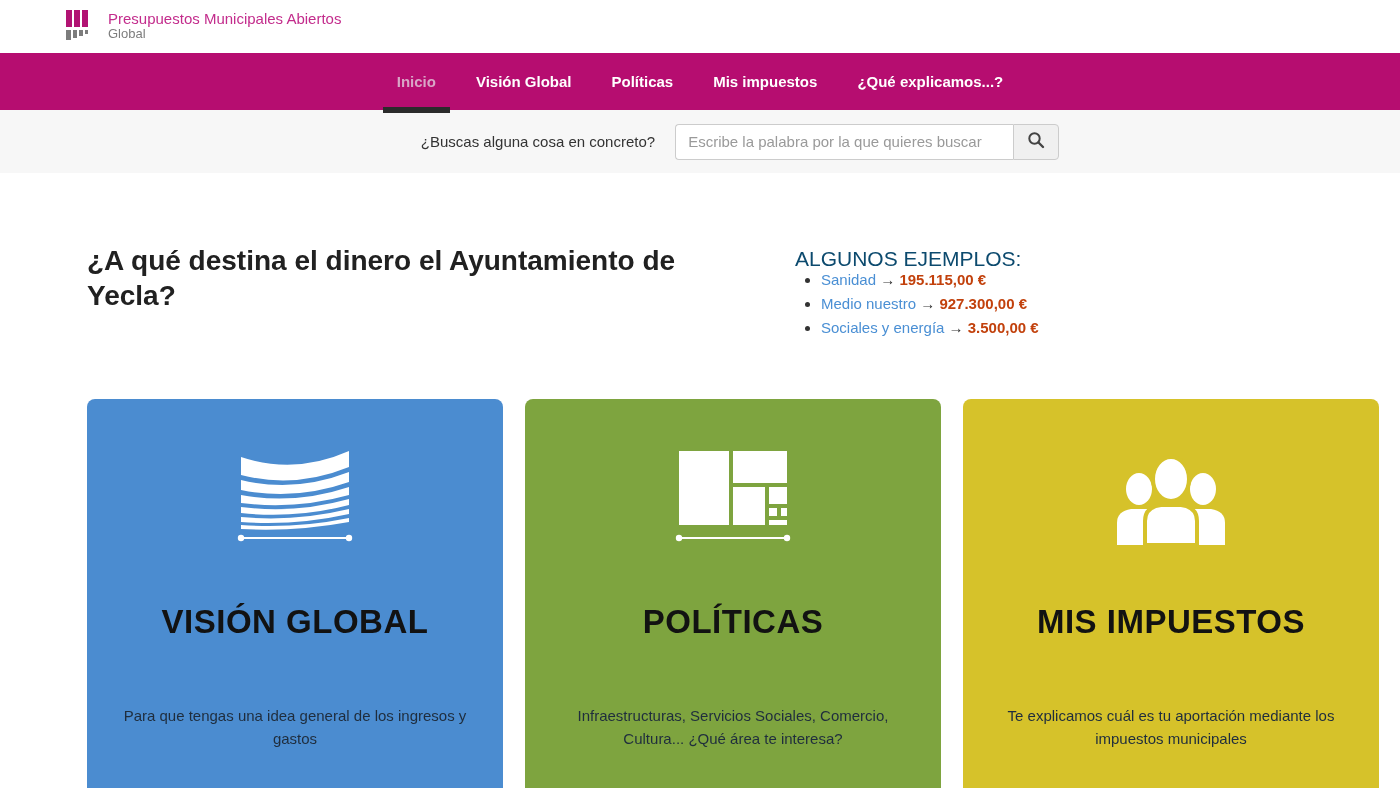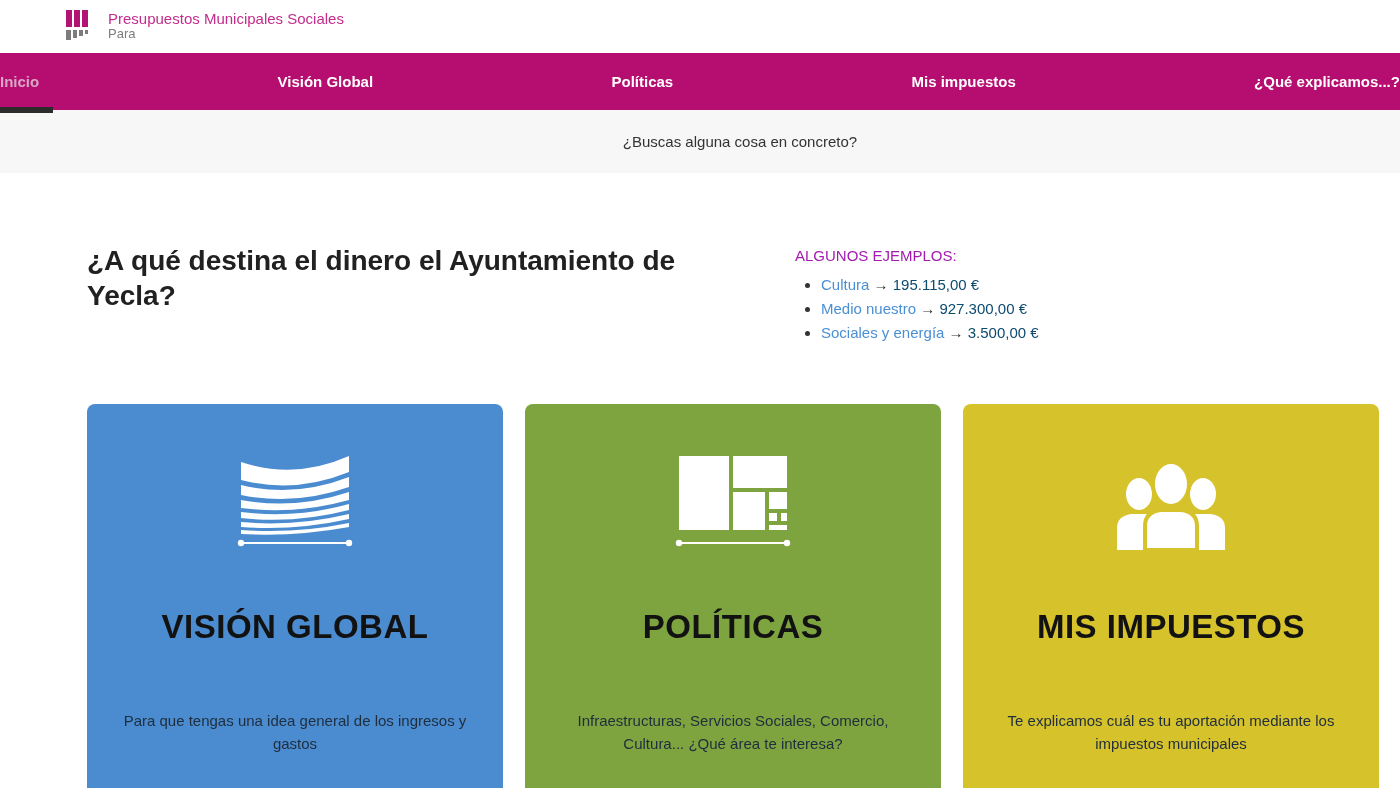--- a/index.html
+++ b/index.html
@@ -6,21 +6,21 @@
   html, body { width: 1400px; height: 788px; overflow: hidden; background: #fff;
     font-family: "Liberation Sans", sans-serif; }
 
   
   .top-header { height: 53px; display: flex; align-items: center; padding-left: 66px; background: #fff; }
   .brand { display: flex; align-items: flex-start; gap: 8px; cursor: pointer; }
   .brand-text .brand-title { color: #c32c8c; font-size: 15px; line-height: 17px; }
   .brand-text .brand-sub { color: #7d7d7d; font-size: 13px; line-height: 14px; }
 
   
-  .navbar { height: 57px; background: #b60d70; display: flex; justify-content: space-between; align-items: stretch; gap: 40px; }
+  .navbar { height: 57px; background: #b60d70; display: flex; justify-content: center; align-items: stretch; gap: 40px; }
   .nav-item { display: flex; align-items: center; color: #ffffff; font-size: 15px; font-weight: bold;
     position: relative; cursor: pointer; }
   .nav-item.active { color: #d9a6c6; }
   .nav-item.active::after { content: ""; position: absolute; left: -14px; right: -14px; bottom: -3px;
     height: 6px; background: #2b2b2b; }
 
   
   .search-strip { height: 63px; background: #f7f7f7; display: flex; align-items: center; justify-content: center;
     gap: 20px; padding-left: 80px; }
   .search-question { font-size: 15px; color: #333; }
@@ -32,26 +32,26 @@
   .search-btn { width: 46px; height: 36px; background: #f0f0f0; border: 1px solid #ccc;
     border-radius: 0 4px 4px 0; display: flex; align-items: center; justify-content: center; cursor: pointer; }
 
   
   .container { width: 1292px; margin-left: 87px; }
   .intro { display: flex; margin-top: 70px; gap: 45px; }
   .intro-left { width: 620px; margin-right: 43px; flex: none; }
   .intro-title { font-size: 28px; line-height: 1.25; color: #212121; font-weight: bold; margin-bottom: 20px; }
   .intro-lead { font-style: italic; font-size: 15.5px; color: #3f3f3f; line-height: 1.6; width: 630px; }
 
-  .examples-heading { font-size: 15px; color: #a21caf; margin: 4px 0 12px; }
+  .examples-heading { font-size: 21px; color: #0c4a6e; margin: 4px 0 0; }
   .examples-list { padding-left: 26px; }
   .examples-list li { font-size: 15px; color: #333; margin-bottom: 7px; }
   .example-link { color: #4a8fd4; cursor: pointer; }
   .example-arrow { color: #333; }
-  .example-amount { font-weight: normal; color: #0c4a6e; }
+  .example-amount { font-weight: bold; color: #c2410c; }
 
   
   .cards { display: grid; grid-template-columns: repeat(3, 1fr); gap: 22px; margin-top: 56px; }
   .card { height: 430px; border-radius: 8px; text-align: center; padding-top: 46px; cursor: pointer; }
   .card-vision { background: #4b8cd0; }
   .card-politicas { background: #7ea43f; }
   .card-impuestos { background: #d6c22a; }
   .card-icon { height: 100px; display: flex; justify-content: center; }
   .card-title { margin-top: 58px; font-size: 33px; font-weight: 800; color: #121212; letter-spacing: 0.5px; }
   .card-desc { margin: 64px auto 0; width: 370px; font-size: 15px; line-height: 1.5; color: #1f2d3d; }
@@ -70,49 +70,60 @@
         </g>
         <g fill="#7c7c7c">
           <rect x="0" y="20" width="5" height="10"></rect>
           <rect x="7" y="20" width="4" height="8"></rect>
           <rect x="13" y="20" width="4" height="6"></rect>
           <rect x="19" y="20" width="3" height="4"></rect>
         </g>
       </svg>
     </span>
     <span class="brand-text">
-      <div class="brand-title">Presupuestos Municipales Sociales</div>
-      <div class="brand-sub">Para</div>
+      <div class="brand-title">Presupuestos Municipales Abiertos</div>
+      <div class="brand-sub">Global</div>
     </span>
   </div>
 </header>
 
 <nav class="navbar">
   <div class="nav-item active">Inicio</div>
   <div class="nav-item">Visión Global</div>
   <div class="nav-item">Políticas</div>
   <div class="nav-item">Mis impuestos</div>
   <div class="nav-item">¿Qué explicamos...?</div>
 </nav>
 
 <div class="search-strip">
   <span class="search-question">¿Buscas alguna cosa en concreto?</span>
+  <div class="search-group">
+    <input class="search-input" type="text" placeholder="Escribe la palabra por la que quieres buscar" style="">
+    <button class="search-btn">
+      <span>
+        <svg width="18" height="18" viewBox="0 0 18 18">
+          <circle cx="7.5" cy="7.5" r="5.2" fill="none" stroke="#444" stroke-width="2"></circle>
+          <line x1="11.5" y1="11.5" x2="16" y2="16" stroke="#444" stroke-width="2.4" stroke-linecap="round"></line>
+        </svg>
+      </span>
+    </button>
+  </div>
 </div>
 
 <main class="container">
 
   <section class="intro">
     <div class="intro-left">
       <h1 class="intro-title">¿A qué destina el dinero el Ayuntamiento de Yecla?</h1>
     </div>
     <div class="intro-right">
       <div class="examples-heading">ALGUNOS EJEMPLOS:</div>
       <ul class="examples-list">
         <li>
-          <span class="example-link">Cultura</span>
+          <span class="example-link">Sanidad</span>
           <span class="example-arrow">→</span>
           <span class="example-amount">195.115,00 €</span>
         </li>
         <li>
           <span class="example-link">Medio nuestro</span>
           <span class="example-arrow">→</span>
           <span class="example-amount">927.300,00 €</span>
         </li>
         <li>
           <span class="example-link">Sociales y energía</span>

